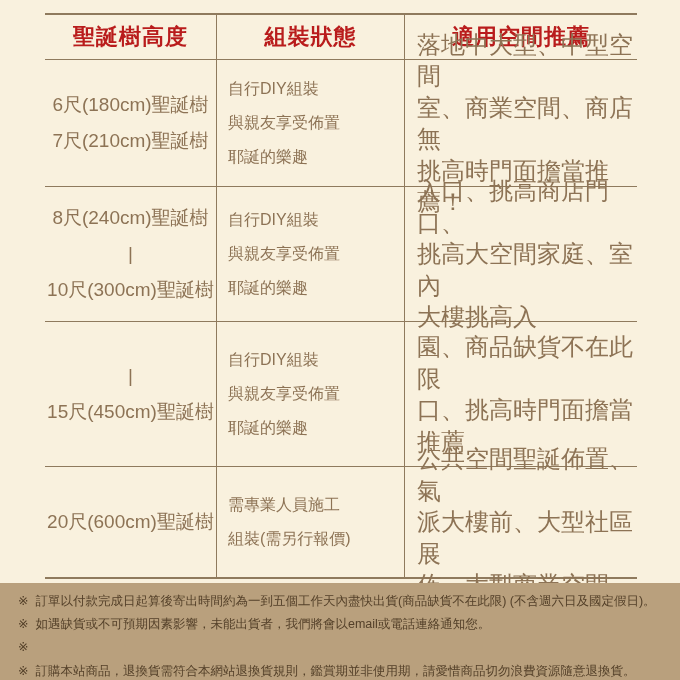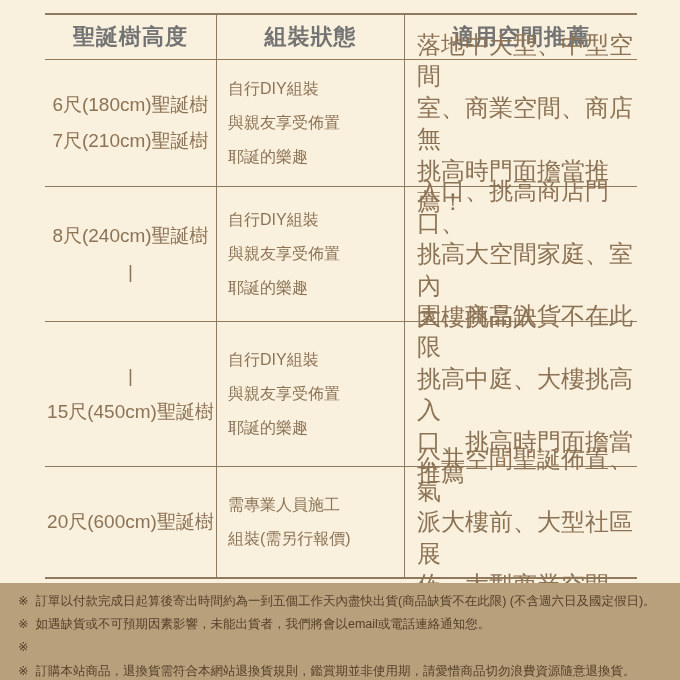--- a/index.html
+++ b/index.html
@@ -18,21 +18,21 @@
     border-bottom:2px solid #8f7a5d;
   }
   .cell{
     display:flex;flex-direction:column;justify-content:center;
     box-sizing:border-box;color:#8d7355;
   }
   .bR{border-right:1.5px solid #8f7a5d;}
   .bB{border-bottom:1.5px solid #8f7a5d;}
   .hcell{
     align-items:center;justify-content:center;
-    font-weight:bold;font-size:22px;color:#737373;letter-spacing:1px;
+    font-weight:bold;font-size:22px;color:#b91c1c;letter-spacing:1px;
   }
   .height-cell{align-items:center;text-align:center;font-size:19px;line-height:36px;}
   .asm-cell{padding-left:11px;font-size:16px;line-height:34px;}
   .space-cell{padding-left:12px;padding-right:2px;font-size:24px;line-height:31.5px;}
   .tline{display:block;}
   .notes{
     position:absolute;left:0;top:583px;width:680px;height:97px;
     background:#b9a07d;color:#544029;
     box-sizing:border-box;padding:7px 0 0 18px;
     font-size:12.5px;
@@ -66,20 +66,21 @@
   </div>
   <div class="cell space-cell bB">
     <span class="tline">落地中大型、中型空間</span>
     <span class="tline">室、商業空間、商店無</span>
     <span class="tline">挑高時門面擔當推薦！</span>
   </div>
 
   <div class="cell height-cell bR bB">
     <span class="tline">8尺(240cm)聖誕樹</span>
     <span class="tline">|</span>
+    <span class="tline">10尺(300cm)聖誕樹</span>
   </div>
   <div class="cell asm-cell bR bB">
     <span class="tline">自行DIY組裝</span>
     <span class="tline">與親友享受佈置</span>
     <span class="tline">耶誕的樂趣</span>
   </div>
   <div class="cell space-cell bB">
     <span class="tline">入口、挑高商店門口、</span>
     <span class="tline">挑高大空間家庭、室內</span>
     <span class="tline">大樓挑高入</span>
@@ -89,21 +90,20 @@
     <span class="tline">|</span>
     <span class="tline">15尺(450cm)聖誕樹</span>
   </div>
   <div class="cell asm-cell bR bB">
     <span class="tline">自行DIY組裝</span>
     <span class="tline">與親友享受佈置</span>
     <span class="tline">耶誕的樂趣</span>
   </div>
   <div class="cell space-cell bB">
     <span class="tline">園、商品缺貨不在此限</span>
-    <span class="tline">挑高中庭、大樓挑高入</span>
     <span class="tline">口、挑高時門面擔當推薦</span>
   </div>
 
   <div class="cell height-cell bR">
     <span class="tline">20尺(600cm)聖誕樹</span>
   </div>
   <div class="cell asm-cell bR">
     <span class="tline">需專業人員施工</span>
     <span class="tline">組裝(需另行報價)</span>
   </div>

